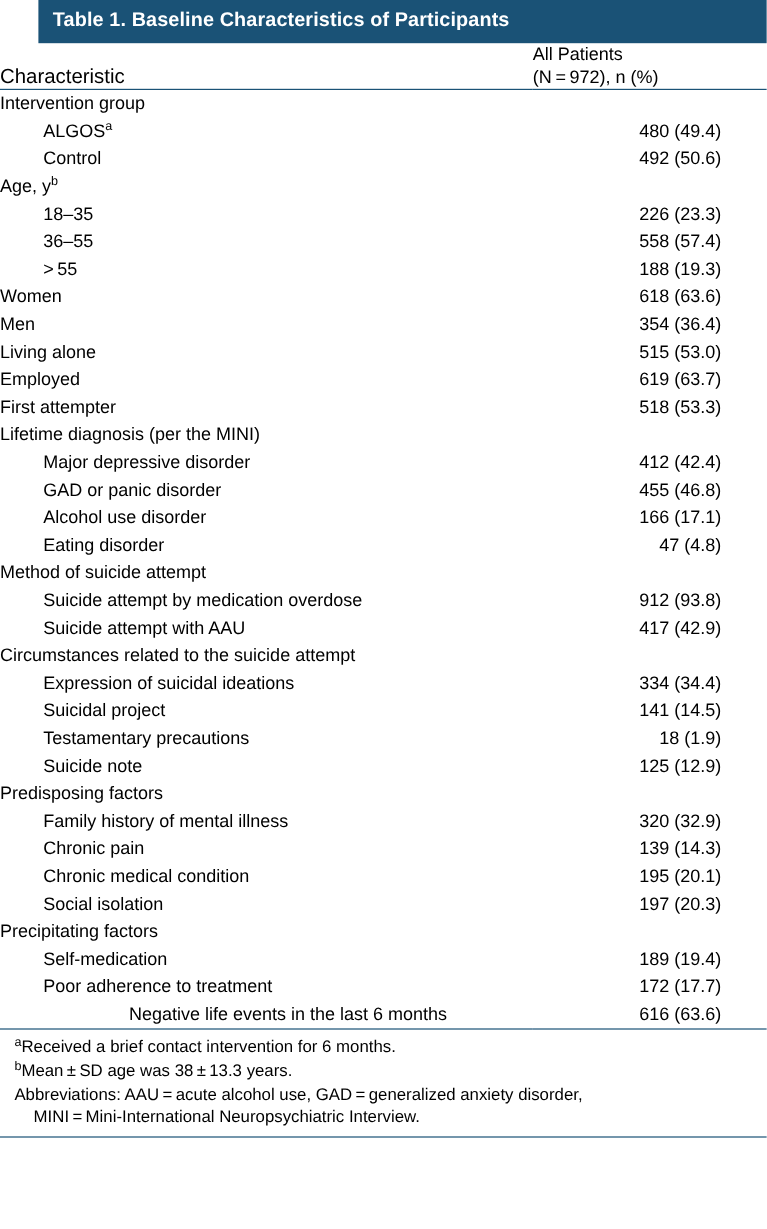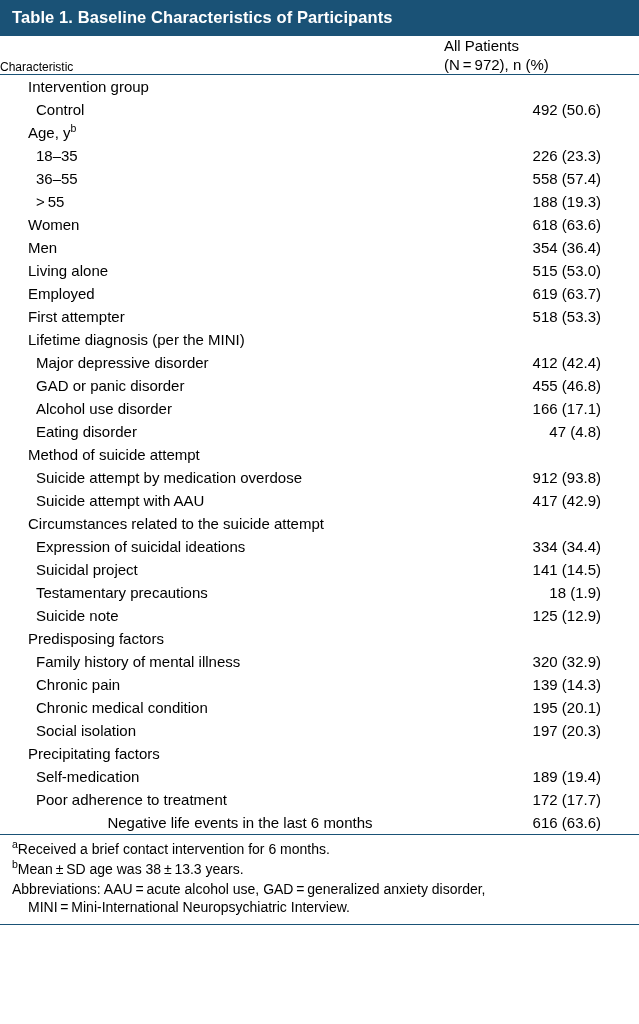--- a/index.html
+++ b/index.html
@@ -20,20 +20,21 @@
     padding: 0;
     position: relative;
   }
   .title-bar {
     background: #1a5276;
     color: #ffffff;
     font-size: 16.5px;
     font-weight: bold;
     padding: 8px 12px 9px 12px;
     letter-spacing: 0.1px;
+    margin-left: 32px;
   }
   table.main {
     width: 639px;
     border-collapse: collapse;
     table-layout: fixed;
     font-size: 15px;
   }
   table.main td {
     padding: 0;
     vertical-align: bottom;
@@ -41,21 +42,21 @@
   .col-label { width: 444px; }
   .col-value { width: 195px; }
 
   .head-row td {
     padding-top: 6px;
     padding-bottom: 4px;
     vertical-align: bottom;
   }
   .head-label {
     padding-left: 12px;
-    font-size: 12px;
+    font-size: 17px;
   }
   .head-value {
     padding-right: 38px;
     font-size: 15px;
     line-height: 1.28;
   }
   .head-value .l1 { display: block; }
   .head-value .l2 { display: block; }
 
   .rule-head {
@@ -66,21 +67,21 @@
     text-align: center;
   }
 
   tr.data-row td {
     padding-top: 2.5px;
     padding-bottom: 2.5px;
     font-size: 15px;
     line-height: 1.2;
   }
   tr.data-row td.lbl {
-    padding-left: 28px;
+    padding-left: 0;
   }
   tr.data-row td.lbl.indent {
     padding-left: 36px;
   }
   tr.data-row td.val {
     text-align: right;
     padding-right: 38px;
     white-space: nowrap;
   }
   sup {
@@ -124,20 +125,24 @@
           <span class="l2">(N = 972), n (%)</span>
         </td>
       </tr>
     </thead>
     <tbody id="table-body">
     <tr class="data-row">
           <td class="lbl">Intervention group</td>
           <td class="val"></td>
         </tr>
         <tr class="data-row">
+          <td class="lbl indent">ALGOS<sup>a</sup></td>
+          <td class="val">480 (49.4)</td>
+        </tr>
+        <tr class="data-row">
           <td class="lbl indent">Control</td>
           <td class="val">492 (50.6)</td>
         </tr>
         <tr class="data-row">
           <td class="lbl">Age, y<sup>b</sup></td>
           <td class="val"></td>
         </tr>
         <tr class="data-row">
           <td class="lbl indent">18–35</td>
           <td class="val">226 (23.3)</td>

